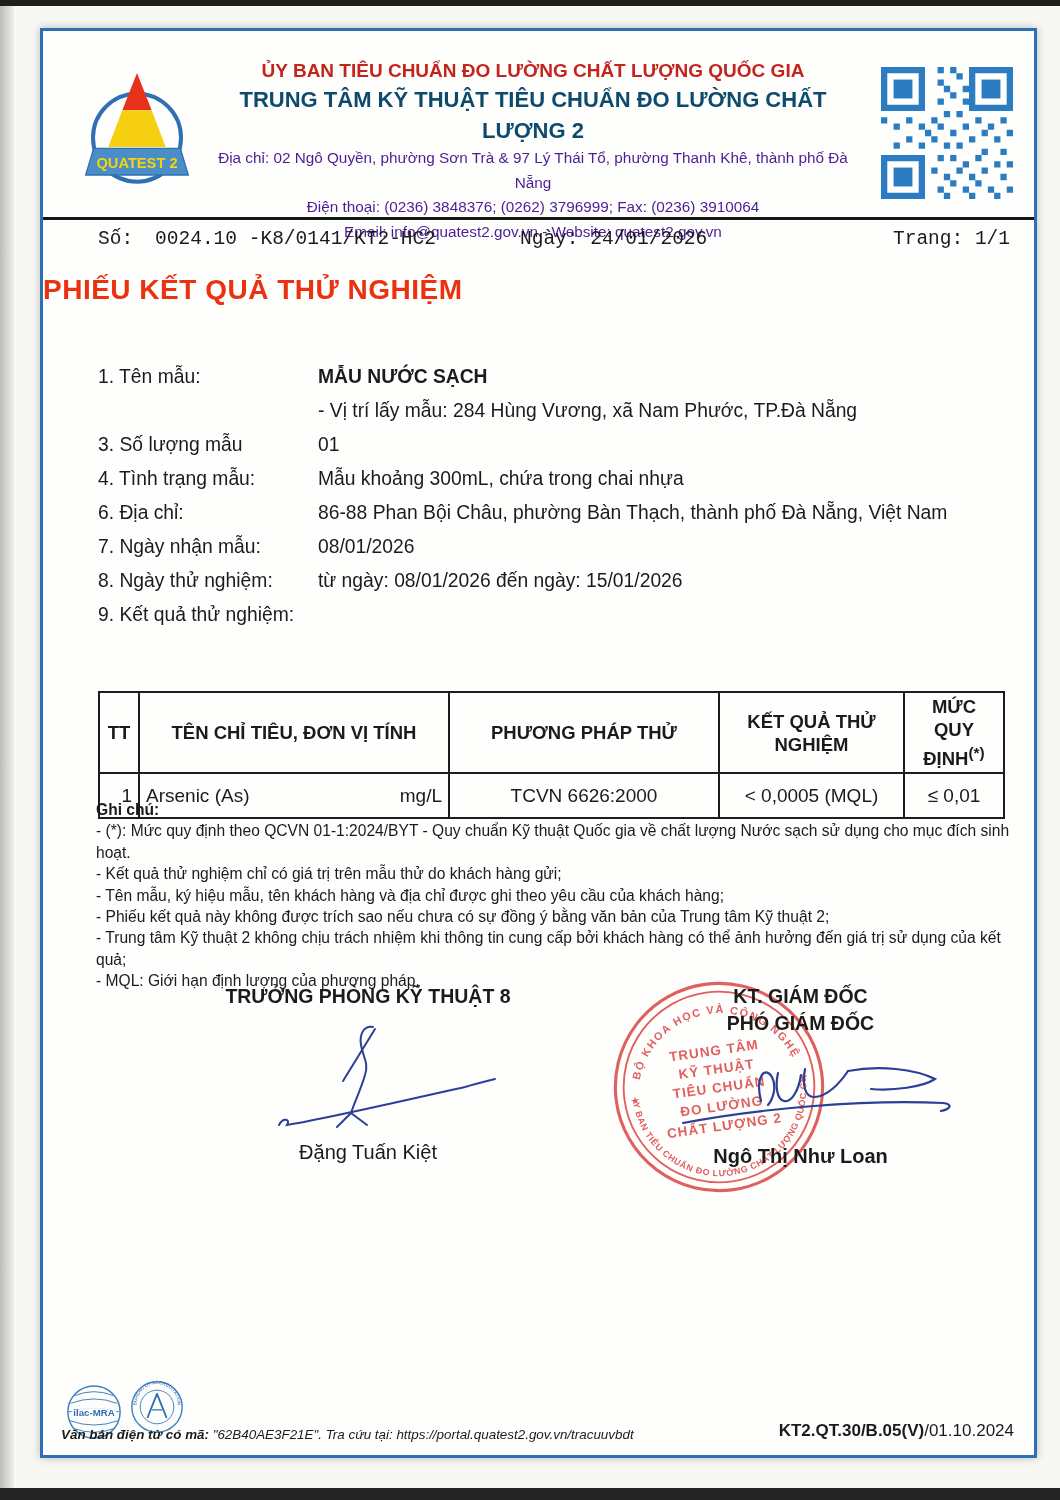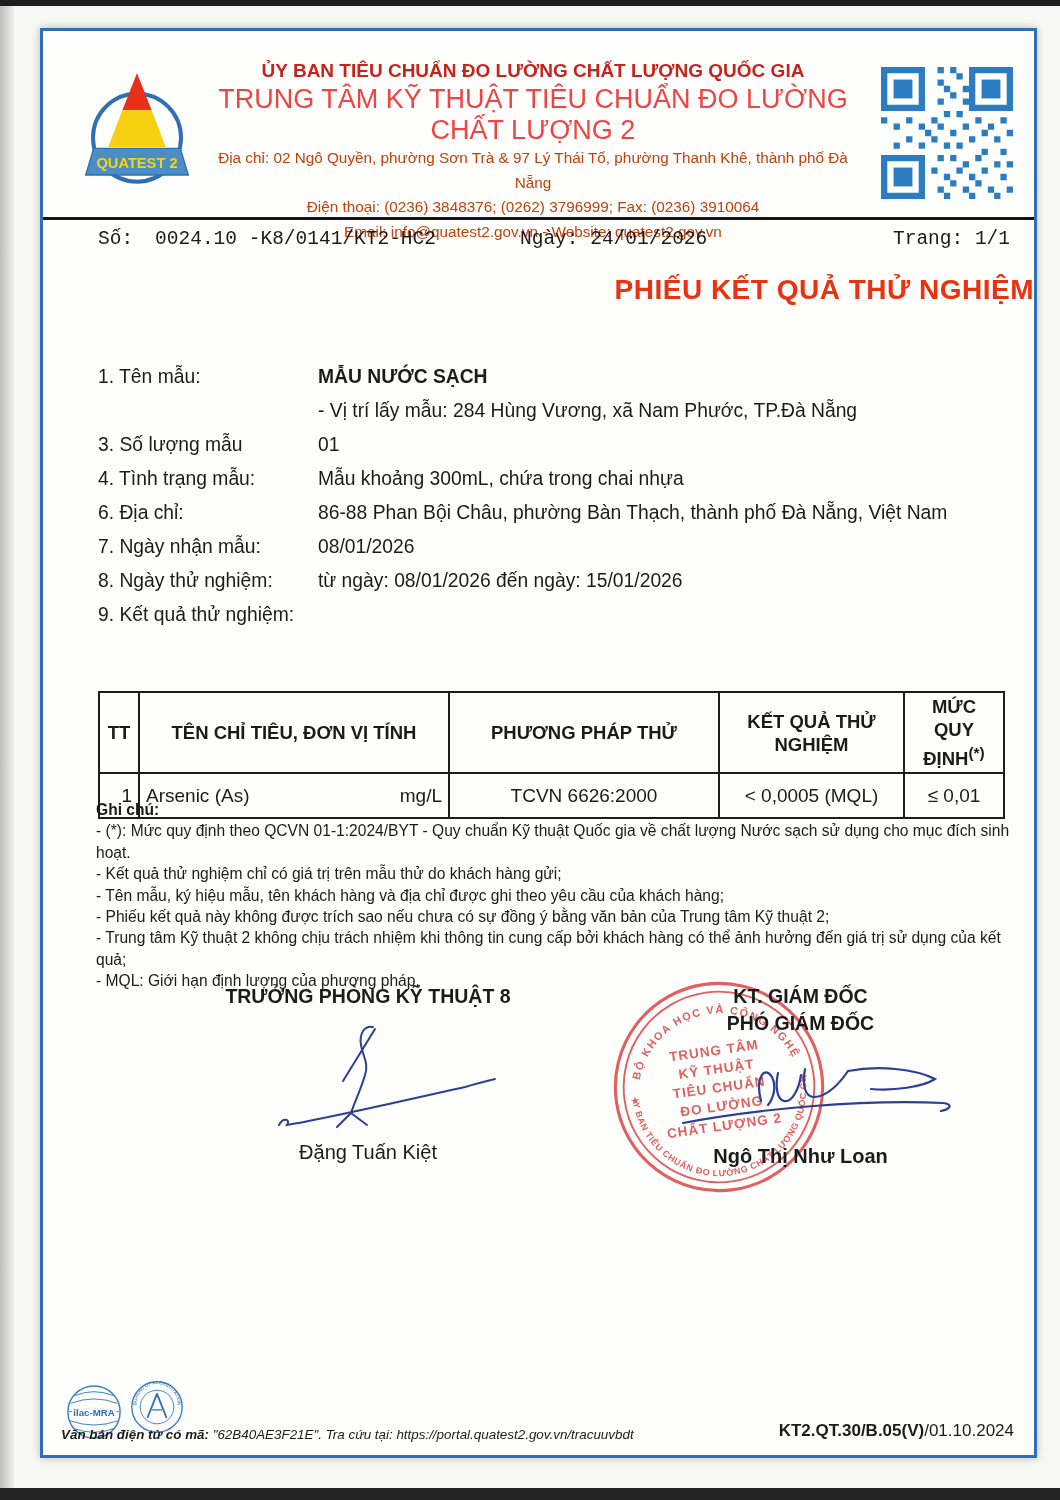--- a/index.html
+++ b/index.html
@@ -14,31 +14,31 @@
   .scan-left{position:absolute;left:0;top:6px;width:14px;height:1482px;background:linear-gradient(to right,#bdbdb8,#eeeeea);}
   .paper{
     position:absolute;left:40px;top:28px;width:997px;height:1430px;
     background:#fefefd;border:3px solid #2f6fb4;box-sizing:border-box;
     box-shadow:0 0 8px rgba(0,0,0,.25);
   }
   
   .hd-logo{position:absolute;left:24px;top:20px;width:140px;height:160px;}
   .hd-text{position:absolute;left:160px;top:26px;width:660px;text-align:center;}
   .hd-parent{font-size:19px;font-weight:bold;color:#c4241c;line-height:27px;}
-  .hd-org{font-size:27px;font-weight:normal;color:#ef4444;line-height:31px;}
-  .hd-line{font-size:15.3px;color:#c2410c;line-height:24.5px;}
+  .hd-org{font-size:22px;font-weight:bold;color:#0c4a6e;line-height:31px;}
+  .hd-line{font-size:15.3px;color:#4c1d95;line-height:24.5px;}
   .hd-qr{position:absolute;left:838px;top:36px;width:132px;height:132px;}
   .hd-rule{position:absolute;left:0;top:186px;width:100%;height:2.5px;background:#161616;}
   
   .meta{position:absolute;left:0;top:197px;width:100%;height:30px;font-size:19.5px;font-family:Liberation Mono, monospace;}
   .meta .m1{position:absolute;left:55px;}
   .meta .m1 b{font-weight:normal;margin-left:22px;}
   .meta .m2{position:absolute;left:477px;}
   .meta .m3{position:absolute;left:850px;}
-  .doc-title{position:absolute;left:0;top:243px;width:100%;text-align:right;
+  .doc-title{position:absolute;left:0;top:243px;width:100%;text-align:left;
     font-size:28px;font-weight:bold;color:#ea3110;letter-spacing:.5px;}
   
   .fields{position:absolute;left:55px;top:329px;right:25px;font-size:19.3px;line-height:34px;}
   .frow{display:flex;}
   .flabel{width:220px;flex:0 0 220px;}
   .fval{flex:1;}
   .fval .b{font-weight:bold;}
   
   .rtable{position:absolute;left:55px;top:660px;width:905px;border-collapse:collapse;
     font-size:19px;table-layout:fixed;}

